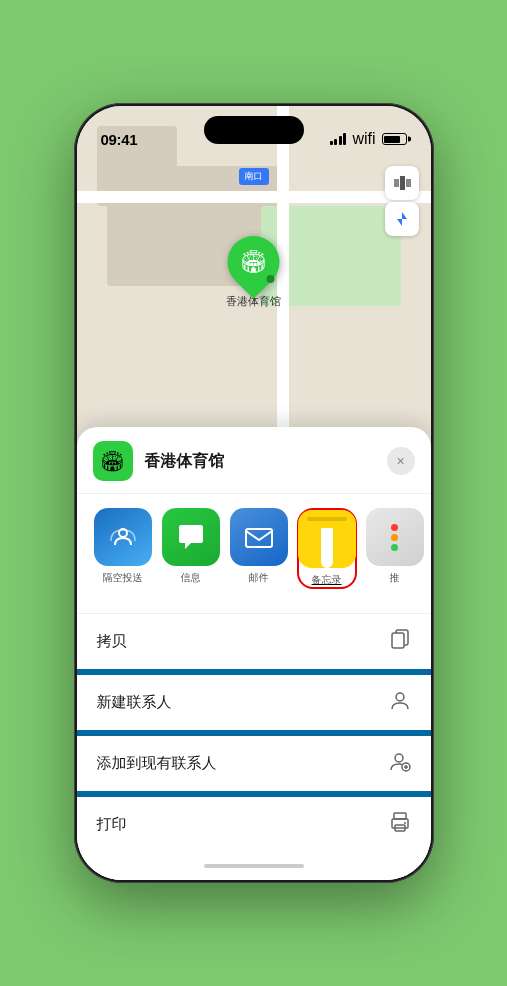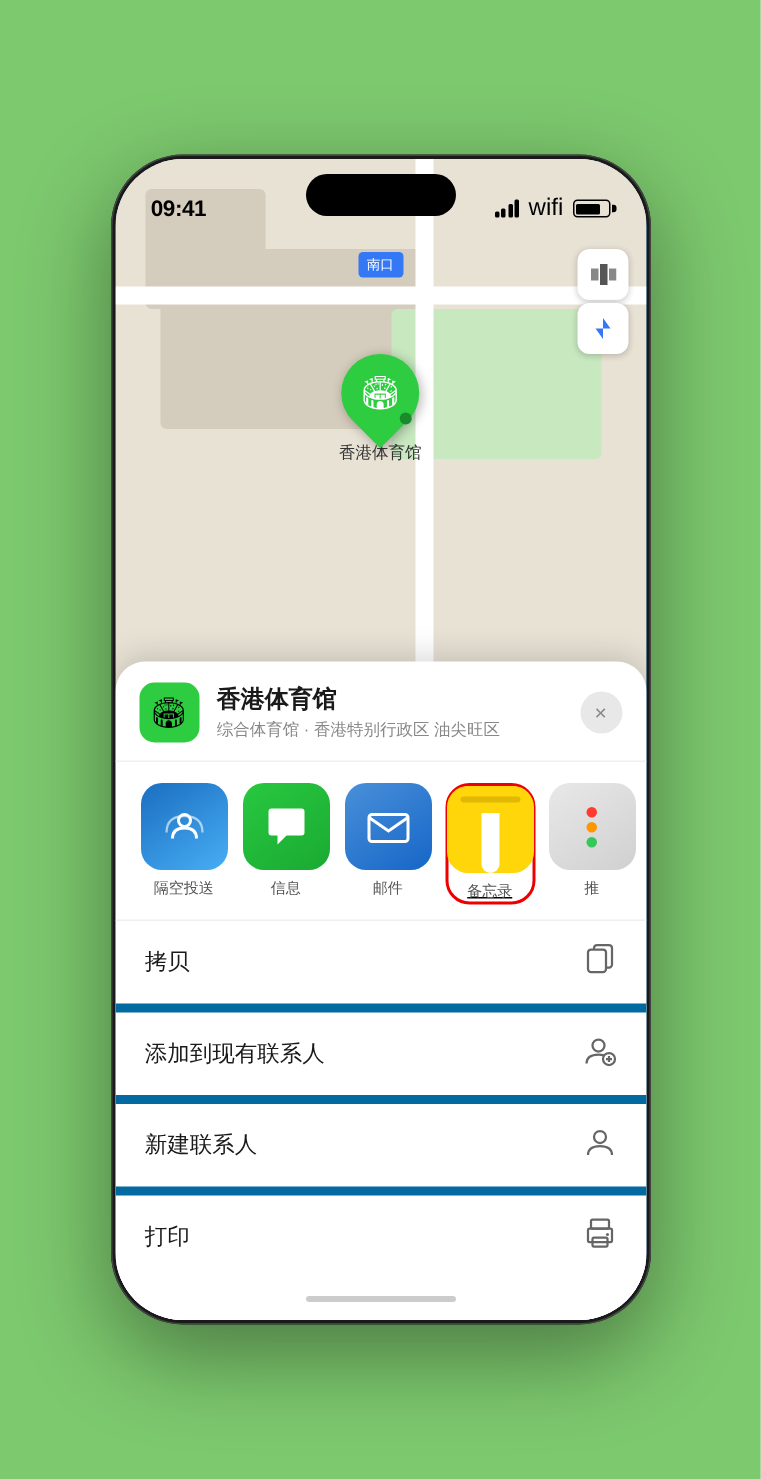--- a/index.html
+++ b/index.html
@@ -314,21 +314,21 @@
       justify-content: center;
       font-size: 14px;
       color: #888;
       cursor: pointer;
       flex-shrink: 0;
     }
 
     
     .share-actions {
       display: flex;
-      padding: 14px 16px 10px;
+      padding: 14px 16px 24px;
       gap: 8px;
       overflow: visible;
       border-bottom: 1px solid #f0f0f0;
     }
 
     .share-item {
       display: flex;
       flex-direction: column;
       align-items: center;
       gap: 5px;
@@ -476,21 +476,20 @@
         <span class="marker-label">香港体育馆</span>
       </div>
     </div>
 
     <div class="bottom-sheet">
 
       <div class="location-card">
         <div class="location-icon">🏟</div>
         <div class="location-info">
           <div class="location-name">香港体育馆</div>
-          <div class="location-desc">综合体育馆 · 香港特别行政区 油尖旺区</div>
         </div>
         <div class="close-btn">×</div>
       </div>
 
       <div class="share-actions">
 
         <div class="share-item">
           <div class="share-icon-wrap airdrop">
             <svg width="30" height="30" viewBox="0 0 30 30">
               <circle cx="15" cy="11" r="4" fill="none" stroke="white" stroke-width="2"></circle>
@@ -554,42 +553,42 @@
           <span class="menu-item-text">拷贝</span>
           <span class="menu-item-icon">
             <svg width="22" height="22" viewBox="0 0 22 22">
               <rect x="7" y="2" width="12" height="15" rx="2" fill="none" stroke="#666" stroke-width="1.5"></rect>
               <rect x="3" y="5" width="12" height="15" rx="2" fill="white" stroke="#666" stroke-width="1.5"></rect>
             </svg>
           </span>
         </div>
 
         <div class="menu-item">
+          <span class="menu-item-text">新建联系人</span>
+          <span class="menu-item-icon">
+            <svg width="22" height="22" viewBox="0 0 22 22">
+              <circle cx="11" cy="8" r="4" fill="none" stroke="#666" stroke-width="1.5"></circle>
+              <path d="M3 20 Q3 14 11 14 Q19 14 19 20" fill="none" stroke="#666" stroke-width="1.5"></path>
+            </svg>
+          </span>
+        </div>
+
+        <div class="menu-item">
           <span class="menu-item-text">添加到现有联系人</span>
           <span class="menu-item-icon">
             <svg width="22" height="22" viewBox="0 0 22 22">
               <circle cx="10" cy="8" r="4" fill="none" stroke="#666" stroke-width="1.5"></circle>
               <path d="M2 20 Q2 14 10 14 Q14 14 16 16" fill="none" stroke="#666" stroke-width="1.5"></path>
               <circle cx="17" cy="17" r="4" fill="white" stroke="#666" stroke-width="1.5"></circle>
               <line x1="17" y1="15" x2="17" y2="19" stroke="#666" stroke-width="1.5"></line>
               <line x1="15" y1="17" x2="19" y2="17" stroke="#666" stroke-width="1.5"></line>
             </svg>
           </span>
         </div>
 
-        <div class="menu-item">
-          <span class="menu-item-text">新建联系人</span>
-          <span class="menu-item-icon">
-            <svg width="22" height="22" viewBox="0 0 22 22">
-              <circle cx="11" cy="8" r="4" fill="none" stroke="#666" stroke-width="1.5"></circle>
-              <path d="M3 20 Q3 14 11 14 Q19 14 19 20" fill="none" stroke="#666" stroke-width="1.5"></path>
-            </svg>
-          </span>
-        </div>
-
 
         <div class="menu-item" style="border-bottom: none;">
           <span class="menu-item-text">打印</span>
           <span class="menu-item-icon">
             <svg width="22" height="22" viewBox="0 0 22 22">
               <rect x="5" y="2" width="12" height="6" rx="1" fill="none" stroke="#666" stroke-width="1.5"></rect>
               <rect x="3" y="8" width="16" height="9" rx="1" fill="none" stroke="#666" stroke-width="1.5"></rect>
               <rect x="6" y="14" width="10" height="6" rx="1" fill="none" stroke="#666" stroke-width="1.5"></rect>
               <circle cx="16" cy="12" r="1" fill="#666"></circle>
             </svg>

